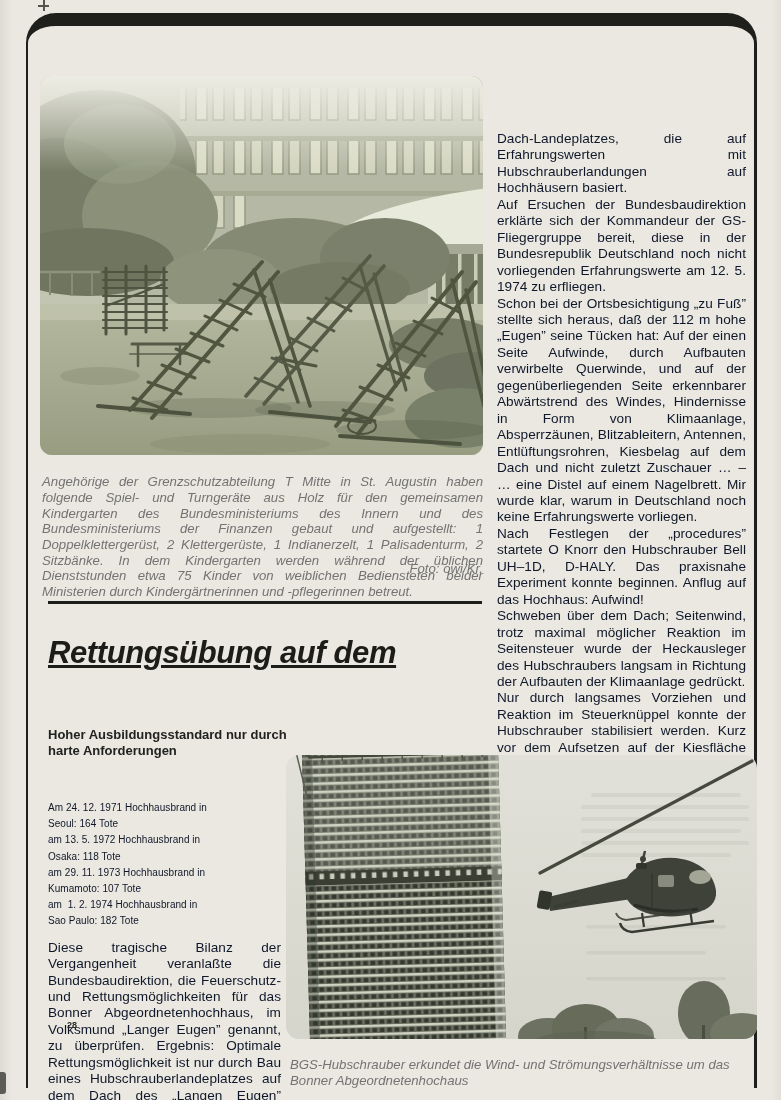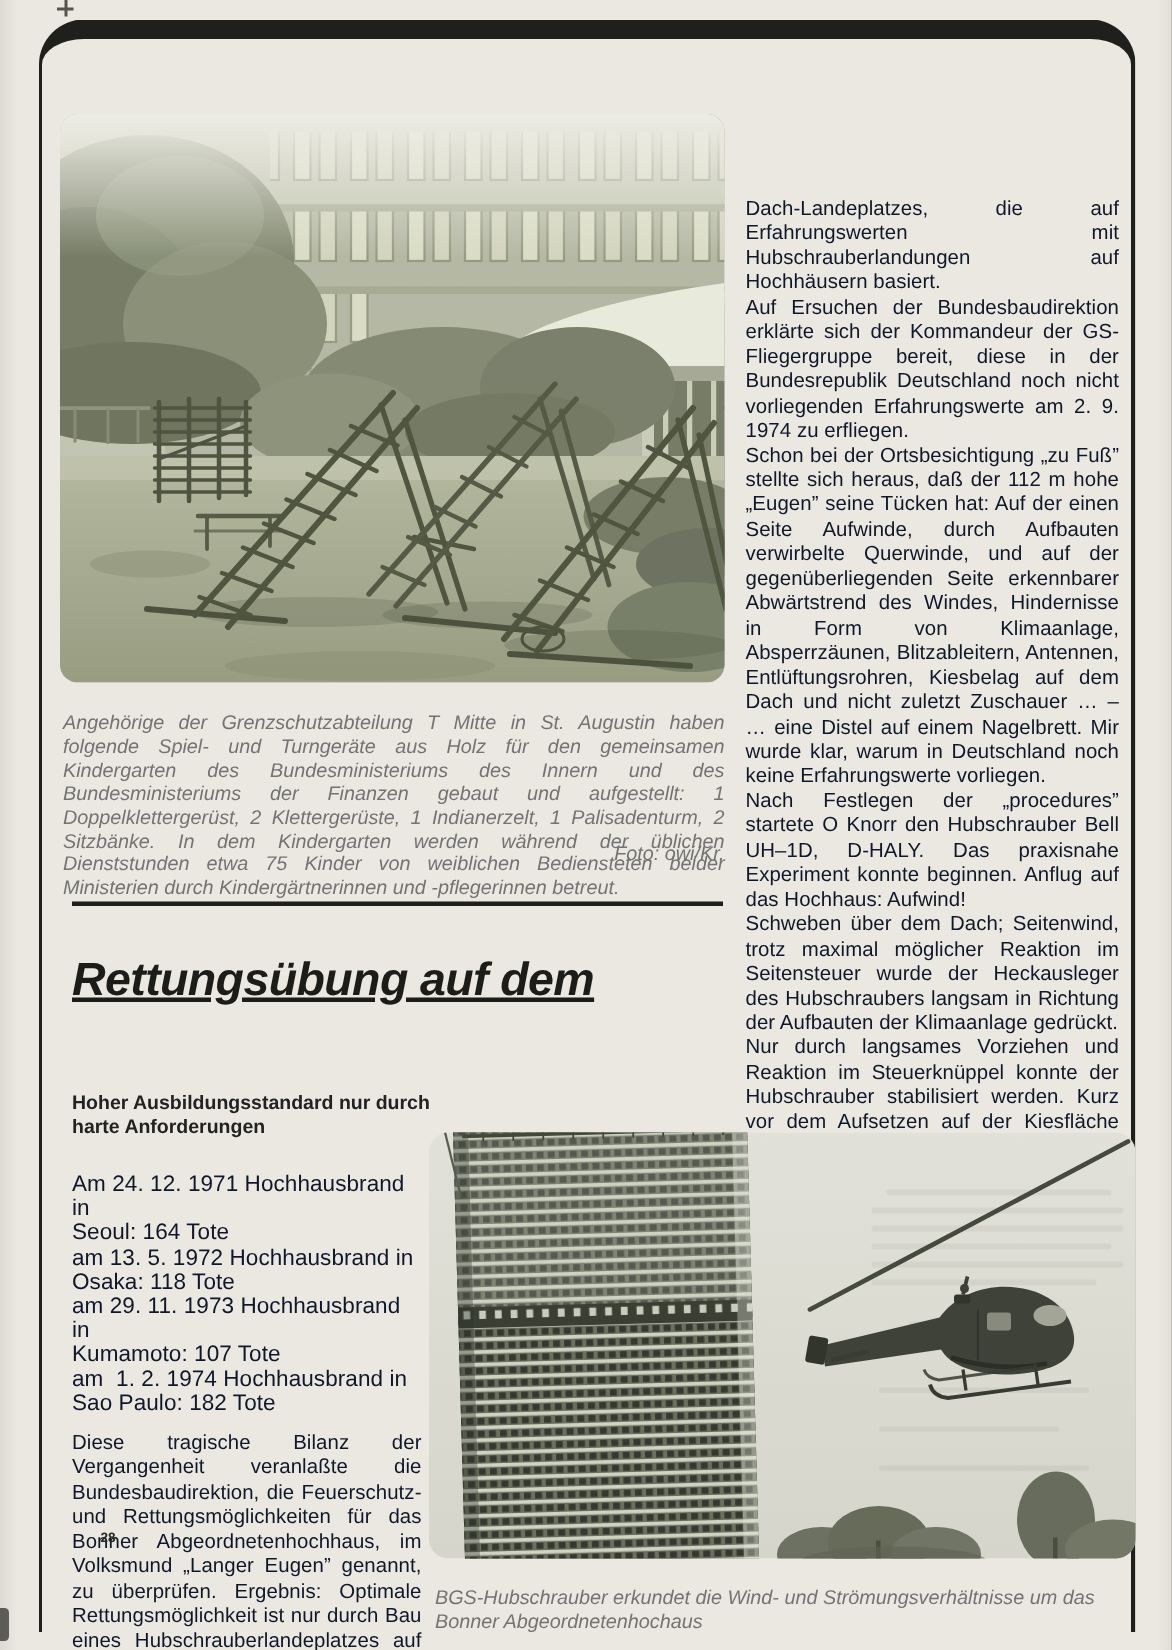--- a/index.html
+++ b/index.html
@@ -41,21 +41,21 @@
     letter-spacing:-0.4px;color:#1c1d18;}
   .headline span{display:block;text-decoration:underline;}
 
   .subhead{position:absolute;left:48px;top:727px;width:262px;margin:0;
     font-size:13px;line-height:16.4px;font-weight:700;white-space:pre-line;color:#222320;}
 
   .leftcol{position:absolute;left:48px;top:782px;width:233px;}
   .rightcol{position:absolute;left:497px;top:131px;width:249px;}
   .body-text p{margin:0;font-size:13.6px;line-height:16.45px;text-align:justify;
     letter-spacing:0.05px;color:#0f172a;}
-  .leftcol .list{margin:0 0 10px 0;font-size:15px;line-height:16.2px;text-align:left;
+  .leftcol .list{margin:18px 0 10px 0;font-size:10px;line-height:16.2px;text-align:left;
     white-space:pre-wrap;}
 
   .pagenum{position:absolute;left:27px;top:1020px;font-size:9px;font-weight:700;color:#2a2b26;padding-left:40px;}
 </style>
 </head>
 <body>
 
 <div class="page">
 
   <div class="edge-shadow-left"></div>
@@ -196,21 +196,21 @@
 am 29. 11. 1973 Hochhausbrand in
 Kumamoto: 107 Tote
 am  1. 2. 1974 Hochhausbrand in
 Sao Paulo: 182 Tote</p>
     <p>Diese tragische Bilanz der Vergangenheit veranlaßte die Bundesbaudirektion, die Feuerschutz- und Rettungsmöglichkeiten für das Bonner Abgeordnetenhochhaus, im Volksmund „Langer Eugen” genannt, zu überprüfen. Ergebnis: Optimale Rettungsmöglichkeit ist nur durch Bau eines Hubschrauberlandeplatzes auf dem Dach des „Langen Eugen” gegeben.</p>
 
   </div>
 
   <div class="rightcol body-text">
     <p>Dach-Landeplatzes, die auf Erfahrungswerten mit Hubschrauberlandungen auf Hochhäusern basiert.</p>
-    <p>Auf Ersuchen der Bundesbaudirektion erklärte sich der Kommandeur der GS-Fliegergruppe bereit, diese in der Bundesrepublik Deutschland noch nicht vorliegenden Erfahrungswerte am 2. 9. 1974 zu erfliegen.</p>
+    <p>Auf Ersuchen der Bundesbaudirektion erklärte sich der Kommandeur der GS-Fliegergruppe bereit, diese in der Bundesrepublik Deutschland noch nicht vorliegenden Erfahrungswerte am 12. 5. 1974 zu erfliegen.</p>
     <p>Schon bei der Ortsbesichtigung „zu Fuß” stellte sich heraus, daß der 112 m hohe „Eugen” seine Tücken hat: Auf der einen Seite Aufwinde, durch Aufbauten verwirbelte Querwinde, und auf der gegenüberliegenden Seite erkennbarer Abwärtstrend des Windes, Hindernisse in Form von Klimaanlage, Absperrzäunen, Blitzableitern, Antennen, Entlüftungsrohren, Kiesbelag auf dem Dach und nicht zuletzt Zuschauer … – … eine Distel auf einem Nagelbrett. Mir wurde klar, warum in Deutschland noch keine Erfahrungswerte vorliegen.</p>
     <p>Nach Festlegen der „procedures” startete O Knorr den Hubschrauber Bell UH–1D, D-HALY. Das praxisnahe Experiment konnte beginnen. Anflug auf das Hochhaus: Aufwind!</p>
     <p>Schweben über dem Dach; Seitenwind, trotz maximal möglicher Reaktion im Seitensteuer wurde der Heckausleger des Hubschraubers langsam in Richtung der Aufbauten der Klimaanlage gedrückt.</p>
     <p>Nur durch langsames Vorziehen und Reaktion im Steuerknüppel konnte der Hubschrauber stabilisiert werden. Kurz vor dem Aufsetzen auf der Kiesfläche über Funk ein erneuter, ich weiß nicht der wievielte Hinweis: „10 cm nach</p>
   </div>
 
   <figure class="photo2">
     <svg width="471" height="284" viewBox="0 0 471 284">
       <defs>
         <clipPath id="c2">

